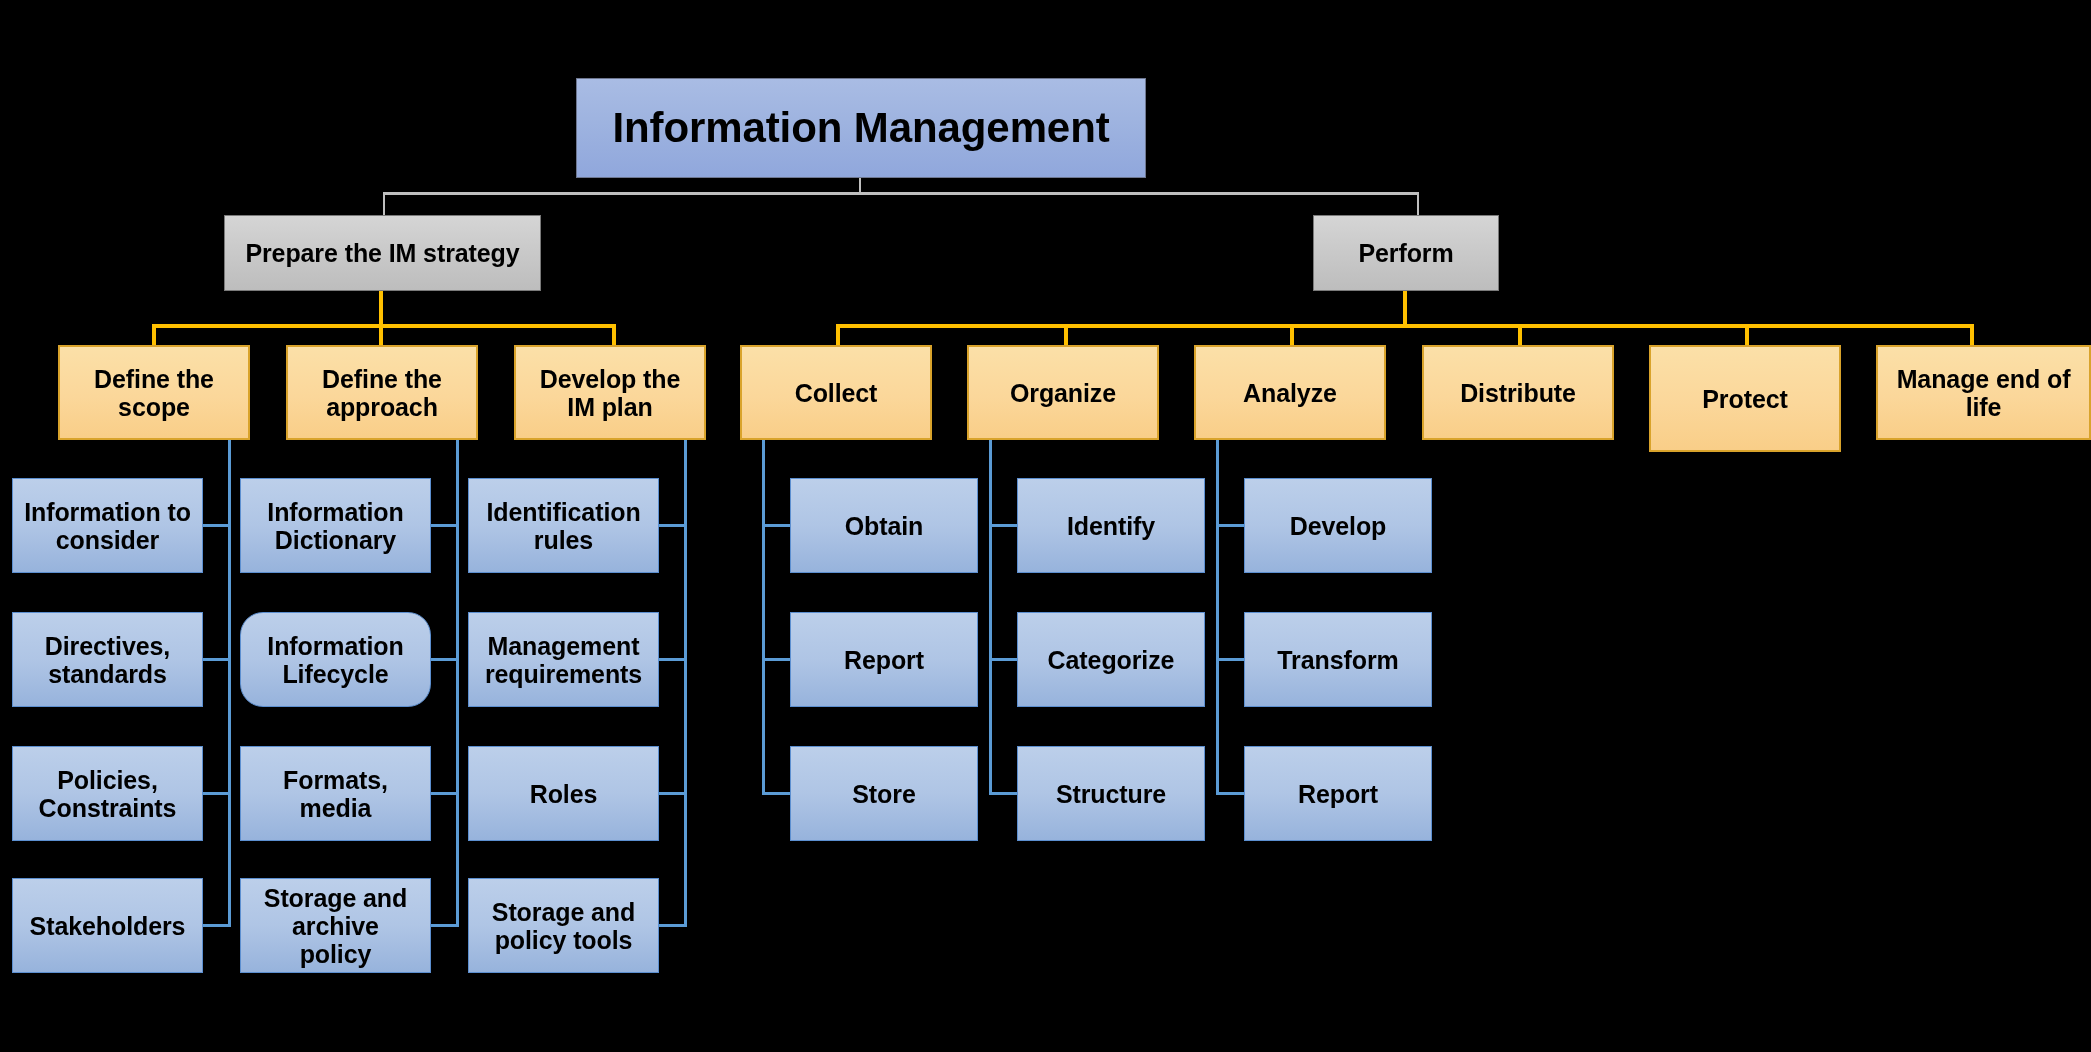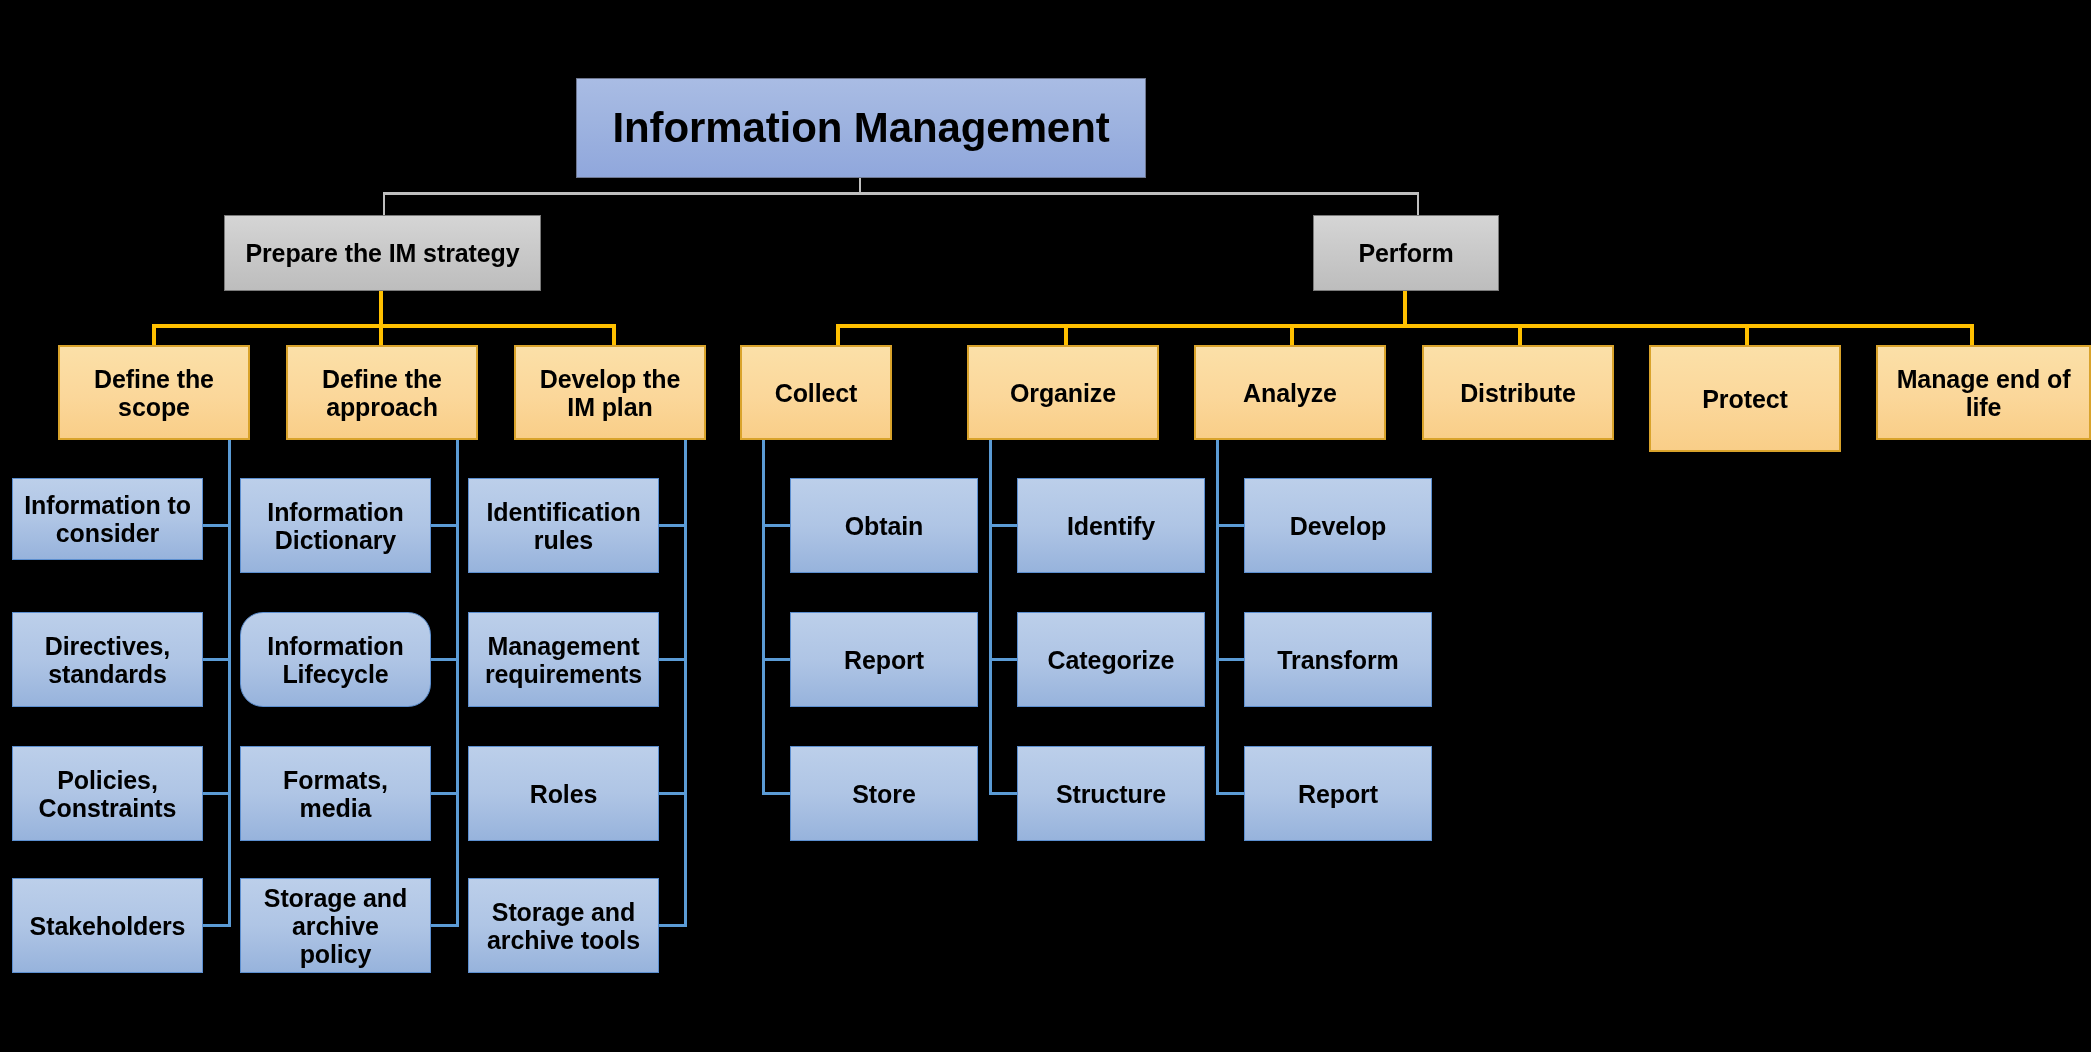--- a/index.html
+++ b/index.html
@@ -138,41 +138,41 @@
 
   <div class="box root" style="left:576px; top:78px; width:570px; height:100px;">Information Management</div>
 
   <div class="box gray" style="left:224px; top:215px; width:317px; height:76px;">Prepare the IM strategy</div>
   <div class="box gray" style="left:1313px; top:215px; width:186px; height:76px;">Perform</div>
 
   <div class="box orange" style="left:58px; top:345px; width:192px; height:95px; padding:0 10px;">Define the scope</div>
   <div class="box orange" style="left:286px; top:345px; width:192px; height:95px; padding:0 10px;">Define the approach</div>
   <div class="box orange" style="left:514px; top:345px; width:192px; height:95px; padding:0 10px;">Develop the IM plan</div>
 
-  <div class="box orange" style="left:740px; top:345px; width:152px; height:95px; padding:0 27px;">Collect</div>
+  <div class="box orange" style="left:740px; top:345px; width:192px; height:95px; padding:0 27px;">Collect</div>
   <div class="box orange" style="left:967px; top:345px; width:192px; height:95px; padding:0 10px;">Organize</div>
   <div class="box orange" style="left:1194px; top:345px; width:192px; height:95px; padding:0 10px;">Analyze</div>
   <div class="box orange" style="left:1422px; top:345px; width:192px; height:95px; padding:0 10px;">Distribute</div>
   <div class="box orange" style="left:1649px; top:345px; width:192px; height:107px; padding:0 10px;">Protect</div>
   <div class="box orange" style="left:1876px; top:345px; width:215px; height:95px; padding:0 4px;">Manage end of life</div>
 
-  <div class="box blue" style="left:12px; top:478px; width:191px; height:82px; padding:0 6px;">Information to consider</div>
+  <div class="box blue" style="left:12px; top:478px; width:191px; height:95px; padding:0 6px;">Information to consider</div>
   <div class="box blue" style="left:12px; top:612px; width:191px; height:95px; padding:0 6px;">Directives, standards</div>
   <div class="box blue" style="left:12px; top:746px; width:191px; height:95px; padding:0 6px;">Policies, Constraints</div>
   <div class="box blue" style="left:12px; top:878px; width:191px; height:95px; padding:0 6px;">Stakeholders</div>
 
   <div class="box blue" style="left:240px; top:478px; width:191px; height:95px; padding:0 6px;">Information Dictionary</div>
   <div class="box blue" style="left:240px; top:612px; width:191px; height:95px; padding:0 6px;border-radius:23px;">Information Lifecycle</div>
   <div class="box blue" style="left:240px; top:746px; width:191px; height:95px; padding:0 6px;">Formats, media</div>
   <div class="box blue" style="left:240px; top:878px; width:191px; height:95px; padding:0 16px;">Storage and archive policy</div>
 
   <div class="box blue" style="left:468px; top:478px; width:191px; height:95px; padding:0 6px;">Identification rules</div>
   <div class="box blue" style="left:468px; top:612px; width:191px; height:95px; padding:0 6px;">Management requirements</div>
   <div class="box blue" style="left:468px; top:746px; width:191px; height:95px; padding:0 6px;">Roles</div>
-  <div class="box blue" style="left:468px; top:878px; width:191px; height:95px; padding:0 6px;">Storage and archive tools</div>
+  <div class="box blue" style="left:468px; top:878px; width:191px; height:95px; padding:0 6px;">Storage and policy tools</div>
 
   <div class="box blue" style="left:790px; top:478px; width:188px; height:95px; padding:0 6px;">Obtain</div>
   <div class="box blue" style="left:790px; top:612px; width:188px; height:95px; padding:0 6px;">Report</div>
   <div class="box blue" style="left:790px; top:746px; width:188px; height:95px; padding:0 6px;">Store</div>
 
   <div class="box blue" style="left:1017px; top:478px; width:188px; height:95px; padding:0 6px;">Identify</div>
   <div class="box blue" style="left:1017px; top:612px; width:188px; height:95px; padding:0 6px;">Categorize</div>
   <div class="box blue" style="left:1017px; top:746px; width:188px; height:95px; padding:0 6px;">Structure</div>
 
   <div class="box blue" style="left:1244px; top:478px; width:188px; height:95px; padding:0 6px;">Develop</div>

